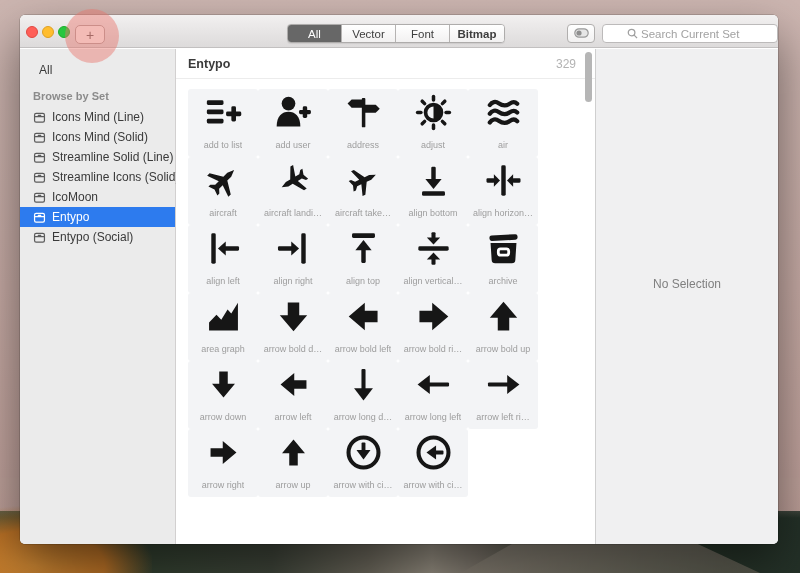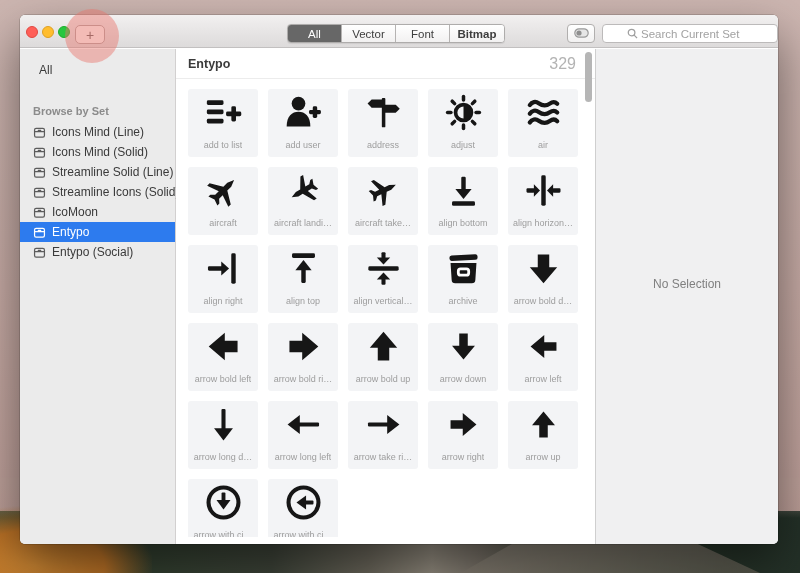--- a/index.html
+++ b/index.html
@@ -61,30 +61,30 @@
   
   .content { position:absolute; top:34px; left:0; right:0; bottom:0; display:flex; }
 
   .sidebar { width:156px; background:#ebebeb; border-right:1px solid #d2d0d0;
     padding-top:11px; flex:none; }
   .side-row { height:20px; display:flex; align-items:center; gap:6px;
     padding-left:13px; font-size:12px; color:#3a3a3a; white-space:nowrap; }
   .side-row .side-ico { color:#5c5c5c; display:flex; flex:none; }
   .side-row.selected { background:var(--accent,#2d7bee); color:#fff; }
   .side-row.selected .side-ico { color:#fff; }
-  .side-header { height:18px; margin-top:22px; margin-bottom:2px; padding-left:13px;
+  .side-header { height:18px; margin-top:7px; margin-bottom:2px; padding-left:13px;
     font-size:11px; font-weight:bold; color:#8b8b8b; display:flex; align-items:center;}
 
   .gridpanel { width:419px; flex:none; background:#fff; position:relative; overflow:hidden; }
   .grid-header { height:30px; border-bottom:1px solid #ececec; display:flex;
     align-items:center; justify-content:space-between; padding:0 19px 0 12px; }
   .grid-title { font-size:12.5px; font-weight:bold; color:#3b3b3b; }
-  .grid-count { font-size:16px; color:#b3b3b3; }
+  .grid-count { font-size:12px; color:#b3b3b3; }
   .icon-grid { position:absolute; top:31px; left:0; bottom:7px; width:414px;
-    padding:9px 0 12px 12px; display:flex; flex-wrap:wrap; gap:10px;
+    padding:9px 0 12px 12px; display:flex; flex-wrap:wrap; 
     align-content:flex-start; overflow:hidden; }
   .cell { width:70px; height:68px; background:#f3f4f6; border-radius:3px;
     display:flex; flex-direction:column; align-items:center;
     padding:5px 2px 7px; }
   .cell .glyph { width:37px; height:37px; flex:none; }
   .cell .glyph svg { width:100%; height:100%; display:block; }
   .cell .lbl { margin-top:auto; font-size:9px; color:#9d9d9d; white-space:nowrap;
     overflow:hidden; max-width:66px; }
   .scrollbar-thumb { position:absolute; top:3px; right:3px; width:7px; height:50px;
     background:#b6b6b6; border-radius:4px; }
@@ -342,20 +342,30 @@
                 <path d="M4.8,6.6 L4.8,13.4 L8.1,10 Z"></path>
                 <rect x="14.8" y="8.8" width="4.4" height="2.4" rx="0.6"></rect>
                 <path d="M15.2,6.6 L15.2,13.4 L11.9,10 Z"></path>
               </svg>
             </span>
             <span class="lbl">align horizon…</span>
           </div>
           <div class="cell">
             <span class="glyph">
               <svg viewBox="0 0 20 20" fill="#161616">
+                <rect x="3.4" y="1.8" width="2.4" height="16.4" rx="0.8"></rect>
+                <rect x="10.4" y="8.8" width="8" height="2.4" rx="0.6"></rect>
+                <path d="M11.2,6.2 L11.2,13.8 L7,10 Z"></path>
+              </svg>
+            </span>
+            <span class="lbl">align left</span>
+          </div>
+          <div class="cell">
+            <span class="glyph">
+              <svg viewBox="0 0 20 20" fill="#161616">
                 <rect x="14.2" y="1.8" width="2.4" height="16.4" rx="0.8"></rect>
                 <rect x="1.6" y="8.8" width="8" height="2.4" rx="0.6"></rect>
                 <path d="M8.8,6.2 L8.8,13.8 L13,10 Z"></path>
               </svg>
             </span>
             <span class="lbl">align right</span>
           </div>
           <div class="cell">
             <span class="glyph">
               <svg viewBox="0 0 20 20" fill="#161616">
@@ -384,20 +394,28 @@
                 <rect x="2.4" y="2.6" width="15.2" height="3" rx="1.2" transform="rotate(-3 10 4)"></rect>
                 <path d="M3,7 H17 L16.4,16.2 A1.9,1.9 0 0 1 14.5,18 H5.5 A1.9,1.9 0 0 1 3.6,16.2 Z"></path>
                 <rect x="7.2" y="10.2" width="5.6" height="3.4" rx="1.2" fill="none" stroke="#fff" stroke-width="1.5"></rect>
               </svg>
             </span>
             <span class="lbl">archive</span>
           </div>
           <div class="cell">
             <span class="glyph">
               <svg viewBox="0 0 20 20" fill="#161616">
+                <path d="M2.2,17.6 L2.2,13.2 L6.2,9 L8.8,11.8 L12.2,6.2 L14.2,8.4 L17.8,2.6 L17.8,17.6 Z"></path>
+              </svg>
+            </span>
+            <span class="lbl">area graph</span>
+          </div>
+          <div class="cell">
+            <span class="glyph">
+              <svg viewBox="0 0 20 20" fill="#161616">
                 <path d="M6.9,2.4 H13.1 V9.3 H17.4 L10,18 L2.6,9.3 H6.9 Z"></path>
               </svg>
             </span>
             <span class="lbl">arrow bold d…</span>
           </div>
           <div class="cell">
             <span class="glyph">
               <svg viewBox="0 0 20 20" fill="#161616">
                 <g transform="translate(10,10) rotate(90) scale(1) translate(-10,-10)">
                   <path d="M6.9,2.4 H13.1 V9.3 H17.4 L10,18 L2.6,9.3 H6.9 Z"></path>
@@ -466,21 +484,21 @@
           </div>
           <div class="cell">
             <span class="glyph">
               <svg viewBox="0 0 20 20" fill="#161616">
                 <g transform="translate(10,10) rotate(270) scale(1) translate(-10,-10)">
                   <rect x="8.9" y="1.6" width="2.2" height="11.6" rx="0.6"></rect>
                   <path d="M4.9,12 H15.1 L10,18.6 Z"></path>
                 </g>
               </svg>
             </span>
-            <span class="lbl">arrow take ri…</span>
+            <span class="lbl">arrow left ri…</span>
           </div>
           <div class="cell">
             <span class="glyph">
               <svg viewBox="0 0 20 20" fill="#161616">
                 <g transform="translate(10,10) rotate(270) scale(1) translate(-10,-10)">
                   <path d="M7.7,3 H12.3 V9.6 H16.2 L10,17 L3.8,9.6 H7.7 Z"></path>
                 </g>
               </svg>
             </span>
             <span class="lbl">arrow right</span>

